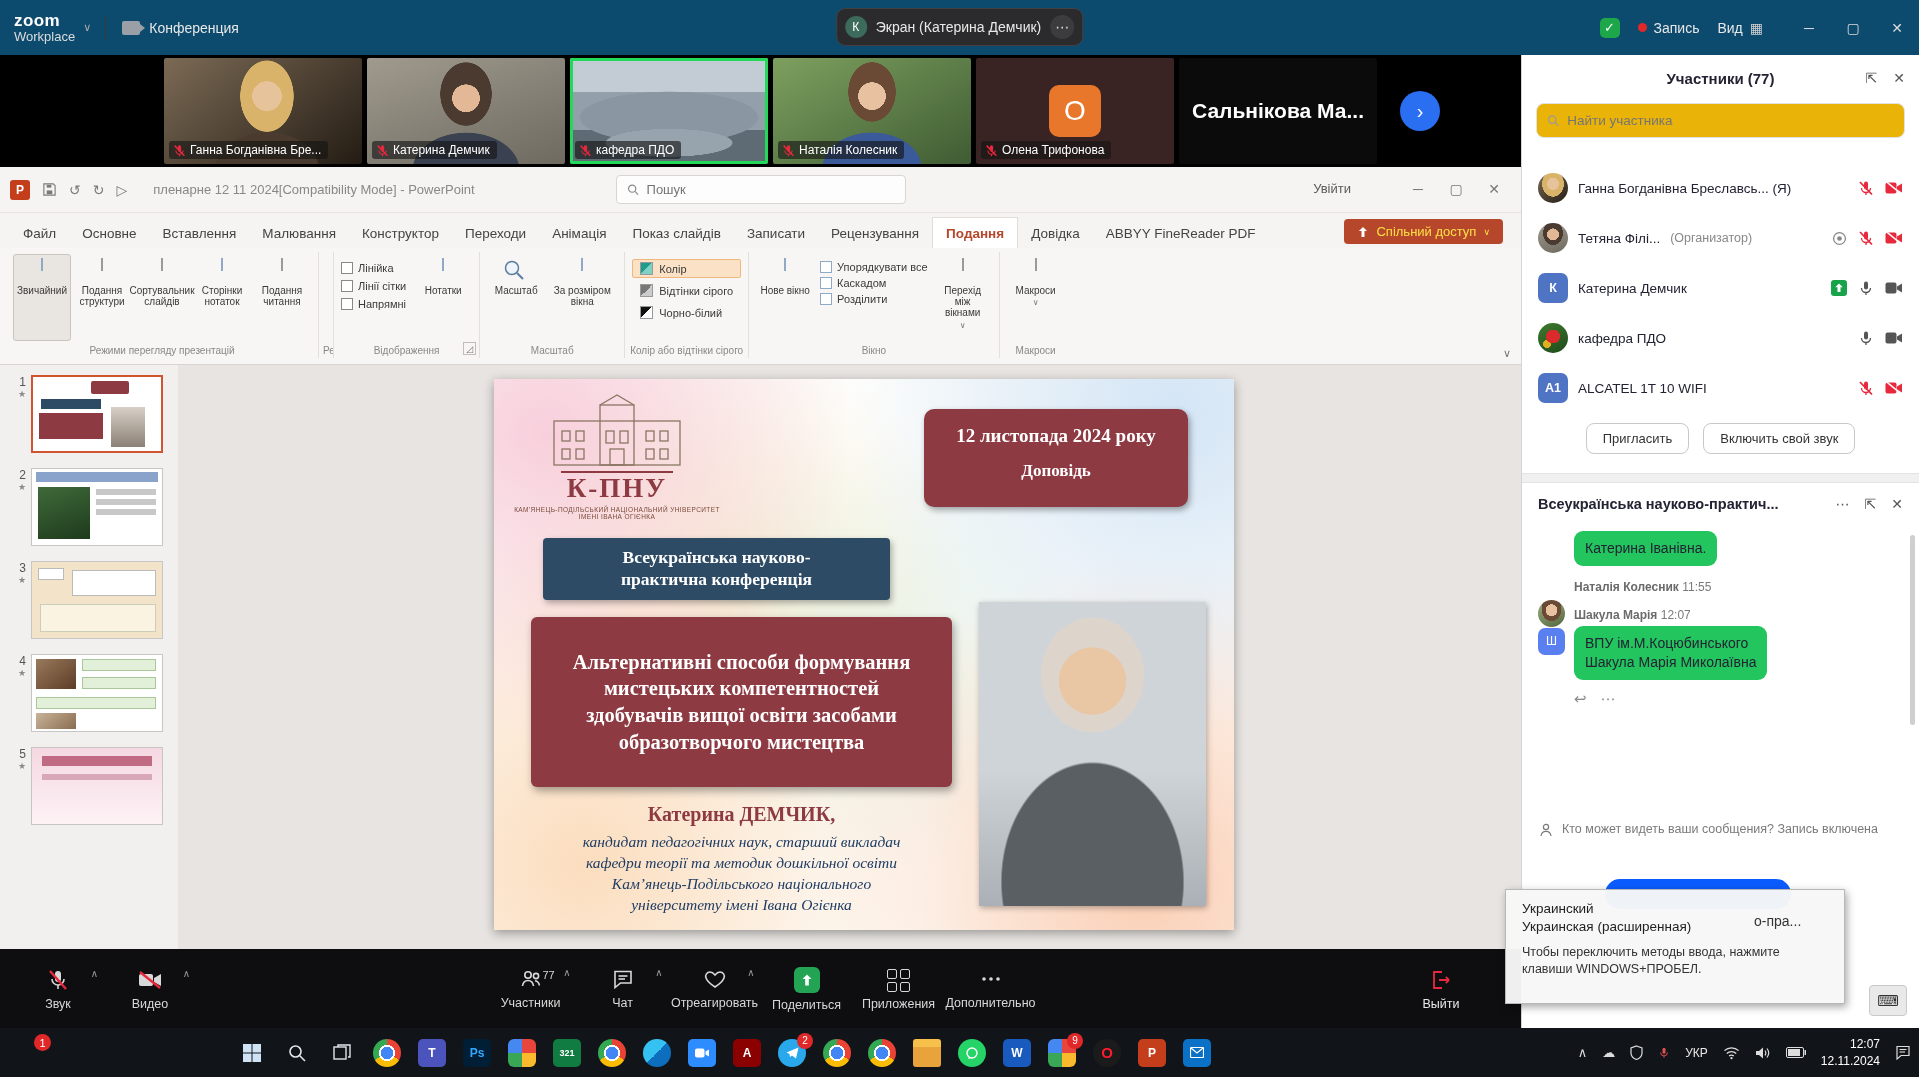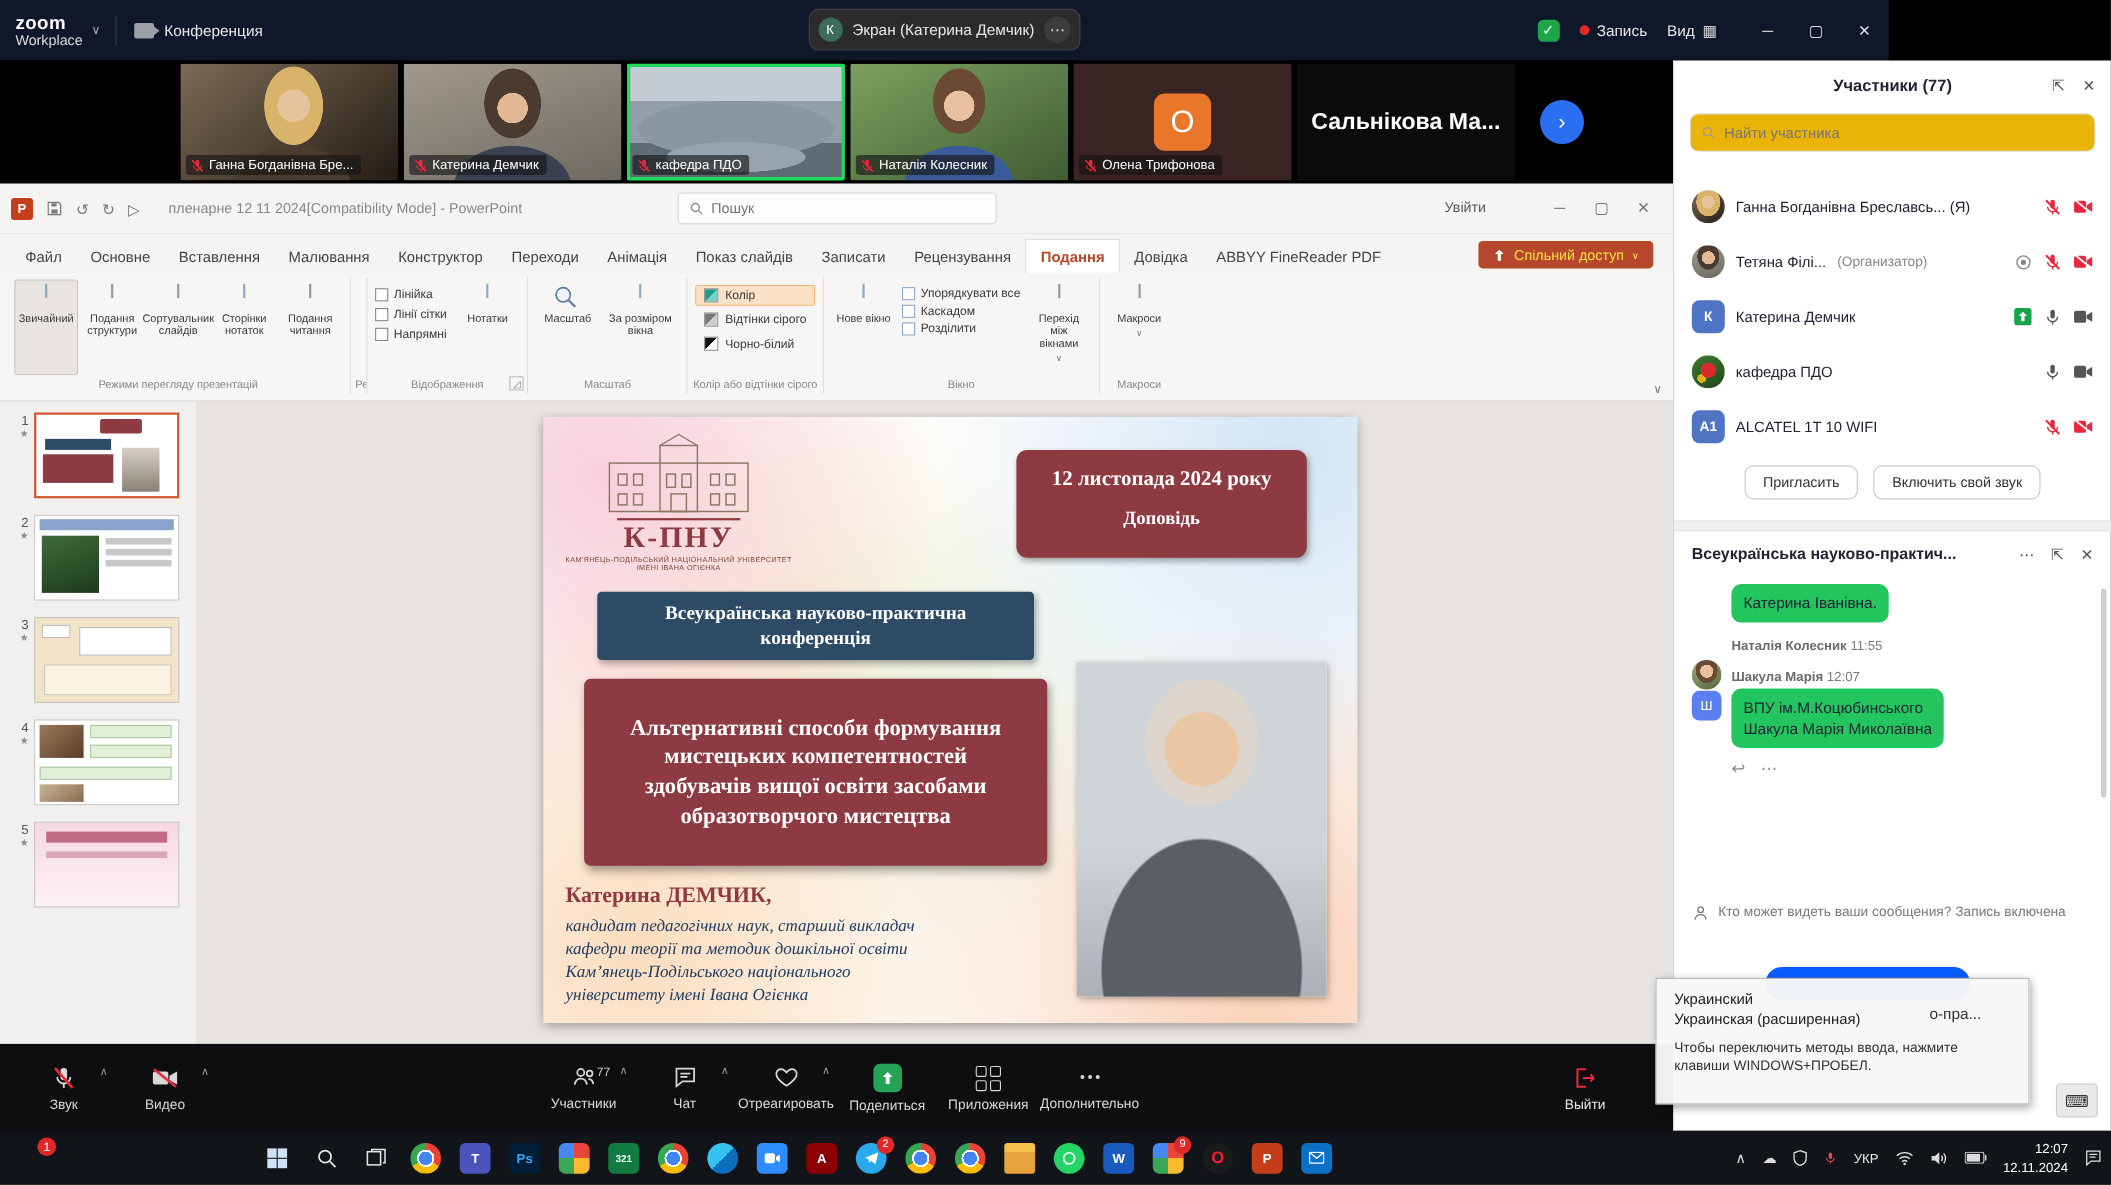--- a/index.html
+++ b/index.html
@@ -1,20 +1,20 @@
 <!DOCTYPE html>
 <html><head>
 <meta charset="utf-8">
 <style>
 *{margin:0;padding:0;box-sizing:border-box}
 html,body{width:1919px;height:1077px;overflow:hidden}
 body{position:relative;font-family:"Liberation Sans",sans-serif;background:#000;color:#222}
 svg{display:block}
 
-.topbar{position:absolute;left:0;top:0;width:1717px;height:55px;background:#0f172a;display:flex;align-items:center;color:#e8e8e8}
+.topbar{position:absolute;left:0;top:0;width:1919px;height:55px;background:#0c4a6e;display:flex;align-items:center;color:#e8e8e8}
 .zlogo{margin-left:14px;line-height:1.05;color:#fff}
 .zl1{font-weight:bold;font-size:17px;letter-spacing:.4px}
 .zl2{font-size:13px;color:#ddd}
 .tb-chev{color:#aaa;margin:0 14px 0 8px;font-size:11px}
 .tb-sep{width:1px;height:26px;background:#3a3a3c}
 .tb-tab{display:flex;align-items:center;gap:9px;font-size:14px;padding:0 16px;height:55px;color:#e8e8e8}
 .tb-camico{width:18px;height:14px;border-radius:2px;background:#9aa0a6;position:relative}
 .tb-camico:after{content:"";position:absolute;right:-5px;top:3px;border-left:5px solid #9aa0a6;border-top:4px solid transparent;border-bottom:4px solid transparent}
 .tb-center{position:absolute;left:50%;transform:translateX(-50%);top:8px;height:38px;display:flex;align-items:center;gap:9px;background:#2b2b2d;border:1px solid #424244;border-radius:9px;padding:0 8px 0 8px;font-size:14px;color:#e8e8e8}
 .av-k{width:22px;height:22px;border-radius:50%;background:#3d6b5b;color:#fff;font-size:12px;display:flex;align-items:center;justify-content:center}
@@ -94,23 +94,23 @@
 .canvas{flex:1;position:relative;background:#e7e4e1}
 
 .slide{position:absolute;left:316px;top:14px;width:740px;height:551px;box-shadow:0 3px 10px rgba(0,0,0,.35);
 background:radial-gradient(circle at 7% 10%,rgba(244,170,195,.55),transparent 36%),radial-gradient(circle at 92% 6%,rgba(170,205,240,.5),transparent 38%),radial-gradient(circle at 12% 88%,rgba(250,195,140,.55),transparent 42%),radial-gradient(circle at 88% 92%,rgba(248,160,110,.5),transparent 40%),radial-gradient(circle at 52% 50%,rgba(205,230,205,.4),transparent 45%),radial-gradient(circle at 32% 36%,rgba(242,220,165,.4),transparent 38%),#fdfdfb}
 .datebox{position:absolute;left:430px;top:30px;width:264px;height:98px;background:#8d3a42;border-radius:10px;box-shadow:2px 3px 6px rgba(0,0,0,.35);color:#fff;font-family:"Liberation Serif",serif;font-weight:bold;text-align:center;padding-top:16px}
 .datebox .d1{font-size:19px}
 .datebox .d2{font-size:17px;margin-top:14px}
 .logoarea{position:absolute;left:18px;top:12px;width:210px;text-align:center}
 .logoabbr{font-family:"Liberation Serif",serif;font-weight:bold;font-size:27px;color:#8d3a42;letter-spacing:2px;border-top:2px solid #8d3a42;display:inline-block;padding:0 6px;margin-top:2px}
 .logocap{font-size:6.5px;color:#7a4a3a;letter-spacing:.4px;margin-top:2px}
-.confbox{position:absolute;left:49px;top:159px;width:397px;height:62px;background:#2e4b66;border-radius:4px;box-shadow:2px 3px 6px rgba(0,0,0,.3);color:#fff;font-family:"Liberation Serif",serif;font-weight:bold;font-size:17.5px;text-align:center;display:flex;align-items:center;justify-content:center;padding:0 40px;line-height:1.25}
+.confbox{position:absolute;left:49px;top:159px;width:347px;height:62px;background:#2e4b66;border-radius:4px;box-shadow:2px 3px 6px rgba(0,0,0,.3);color:#fff;font-family:"Liberation Serif",serif;font-weight:bold;font-size:17.5px;text-align:center;display:flex;align-items:center;justify-content:center;padding:0 40px;line-height:1.25}
 .titlebox{position:absolute;left:37px;top:238px;width:421px;height:170px;background:#8d3a42;border-radius:6px;box-shadow:2px 4px 8px rgba(0,0,0,.35);color:#fff;font-family:"Liberation Serif",serif;font-weight:bold;font-size:20.5px;text-align:center;display:flex;align-items:center;justify-content:center;padding:0 22px;line-height:1.3}
-.author{position:absolute;left:20px;top:424px;width:455px;font-family:"Liberation Serif",serif}
+.author{position:absolute;left:20px;top:424px;width:455px;text-align:center;font-family:"Liberation Serif",serif}
 .author .nm{color:#8d3a42;font-weight:bold;font-size:20px;margin-bottom:6px}
 .author .ds{color:#1e3c64;font-style:italic;font-size:15.5px;line-height:1.35}
 .portrait{position:absolute;left:485px;top:223px;width:227px;height:304px;box-shadow:1px 2px 6px rgba(0,0,0,.3);
 background:radial-gradient(circle 34px at 50% 26%,#e9c7a4 0 98%,transparent),radial-gradient(ellipse 52px 58px at 50% 24%,#ddd5cc 0 98%,transparent),radial-gradient(ellipse 92px 120px at 50% 92%,#5a5f64 0 98%,transparent),linear-gradient(180deg,#cfd4d8 0 55%,#aab0b5 100%)}
 
 .ztb{position:absolute;left:0;top:949px;width:1521px;height:79px;background:#0e0e10;display:flex;align-items:center;color:#d8d8d8}
 .zitem{display:flex;flex-direction:column;align-items:center;gap:5px;font-size:12.5px;width:92px;position:relative;padding-top:2px}
 .zcaret{position:absolute;right:6px;top:2px;color:#9a9a9a;font-size:10px}
 .zleft{display:flex;margin-left:12px}
 .zcenter{position:absolute;left:50%;transform:translateX(-50%);display:flex}

